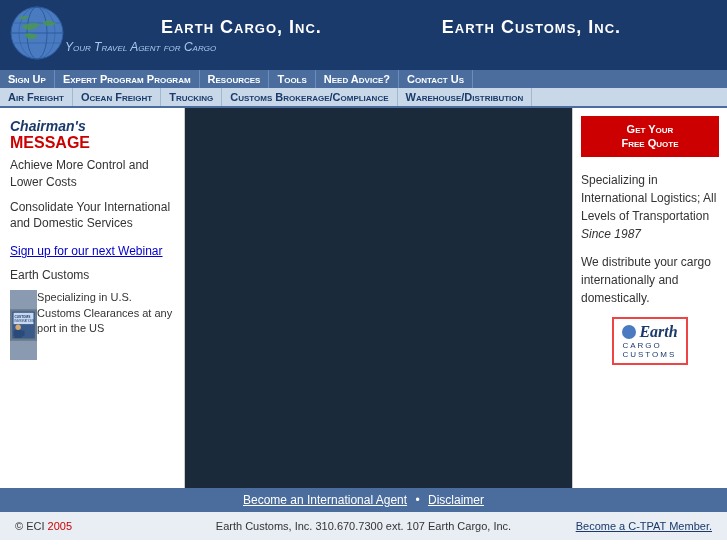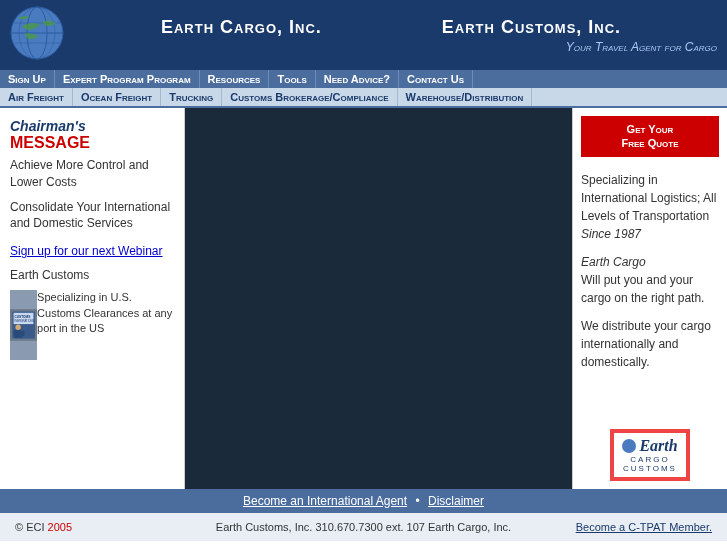--- a/index.html
+++ b/index.html
@@ -3,21 +3,21 @@
   <meta charset="utf-8">
   <style>
     * { margin: 0; padding: 0; box-sizing: border-box; }
     body { font-family: Arial, Helvetica, sans-serif; font-size: 12px; width: 727px; background: #fff; }
 
     
     .header { background: #1a3a6b; display: flex; align-items: center; padding: 6px 10px; }
     .header-titles { flex: 1; text-align: center; }
     .header-titles h1 { color: #fff; font-size: 18px; font-weight: bold; letter-spacing: 1px; display: flex; justify-content: center; gap: 120px; }
     .header-titles h1 span { font-variant: small-caps; }
-    .header-subtitle { color: #aac8f0; font-size: 12px; font-style: italic; text-align: right; margin-top: 2px; font-variant: small-caps; }
+    .header-subtitle { color: #aac8f0; font-size: 12px; font-style: italic; text-align: left; margin-top: 2px; font-variant: small-caps; }
 
     
     .nav-bar { background: #4a6d9e; display: flex; }
     .nav-bar a { color: #fff; font-size: 11px; font-weight: bold; padding: 3px 8px; text-decoration: none; border-right: 1px solid #6a8dbf; white-space: nowrap; font-variant: small-caps; }
 
     .subnav-bar { background: #c8d8e8; display: flex; border-bottom: 2px solid #4a6d9e; }
     .subnav-bar a { color: #1a3a6b; font-size: 11px; font-weight: bold; padding: 3px 8px; text-decoration: none; border-right: 1px solid #a0b8d0; white-space: nowrap; font-variant: small-caps; }
 
     
     .main { display: flex; min-height: 380px; }
@@ -35,21 +35,21 @@
 
     
     .center-content { flex: 1; background: #1a2a3a; min-height: 380px; }
 
     
     .right-sidebar { width: 155px; padding: 8px; background: #fff; border-left: 1px solid #ccc; }
     .get-quote-btn { background: #cc0000; color: #fff; font-size: 11px; font-weight: bold; text-align: center; padding: 6px 10px; border: none; cursor: pointer; display: block; width: 100%; margin-bottom: 14px; font-variant: small-caps; line-height: 1.3; }
     .right-text { font-size: 12px; color: #333; line-height: 1.5; margin-bottom: 10px; }
     .right-text em { font-style: italic; }
     .earth-cargo-logo { margin-top: 10px; text-align: center; }
-    .earth-cargo-logo-inner { display: inline-block; border: 4px solid #ef4444; padding: 4px 8px; text-align: center; margin-top: 48px; }
+    .earth-cargo-logo-inner { display: inline-block; border: 2px solid #ef4444; padding: 4px 8px; text-align: left; }
     .earth-cargo-logo-inner .logo-earth { font-style: italic; font-size: 18px; color: #1a3a6b; font-weight: bold; }
 
     
     .footer-links { background: #4a6d9e; text-align: center; padding: 5px; }
     .footer-links a { color: #fff; font-size: 12px; text-decoration: underline; }
     .footer-links span { color: #fff; font-size: 12px; margin: 0 5px; }
 
     
     .footer-bottom { background: #e8eef4; padding: 8px 15px; display: flex; align-items: center; }
     .footer-copy { font-size: 11px; color: #333; flex: 1; }
@@ -147,24 +147,20 @@
 
   <div class="right-sidebar">
     <button class="get-quote-btn">
       <span>Get Your</span><br>
       <span>Free Quote</span>
     </button>
     <p class="right-text">
       <span>Specializing in International Logistics; All Levels of Transportation</span><br>
       <em>Since 1987</em>
     </p>
-    <p class="right-text">
-      <em>Earth Cargo</em><br>
-      <span>Will put you and your cargo on the right path.</span>
-    </p>
     <p class="right-text">We distribute your cargo internationally and domestically.</p>
     <div class="earth-cargo-logo">
       <div class="earth-cargo-logo-inner">
         <div style="display:flex;align-items:center;justify-content:center;">
           <span style="width:14px;height:14px;border-radius:50%;background:#4a7abf;display:inline-block;margin-right:3px;"></span>
           <span class="logo-earth" style="font-size:16px;font-style:italic;color:#1a3a6b;font-weight:bold;font-family:Georgia,serif;">Earth</span>
         </div>
         <div style="font-size:8px;letter-spacing:2px;color:#1a3a6b;">CARGO</div>
         <div style="font-size:8px;letter-spacing:2px;color:#1a3a6b;">CUSTOMS</div>
       </div>

